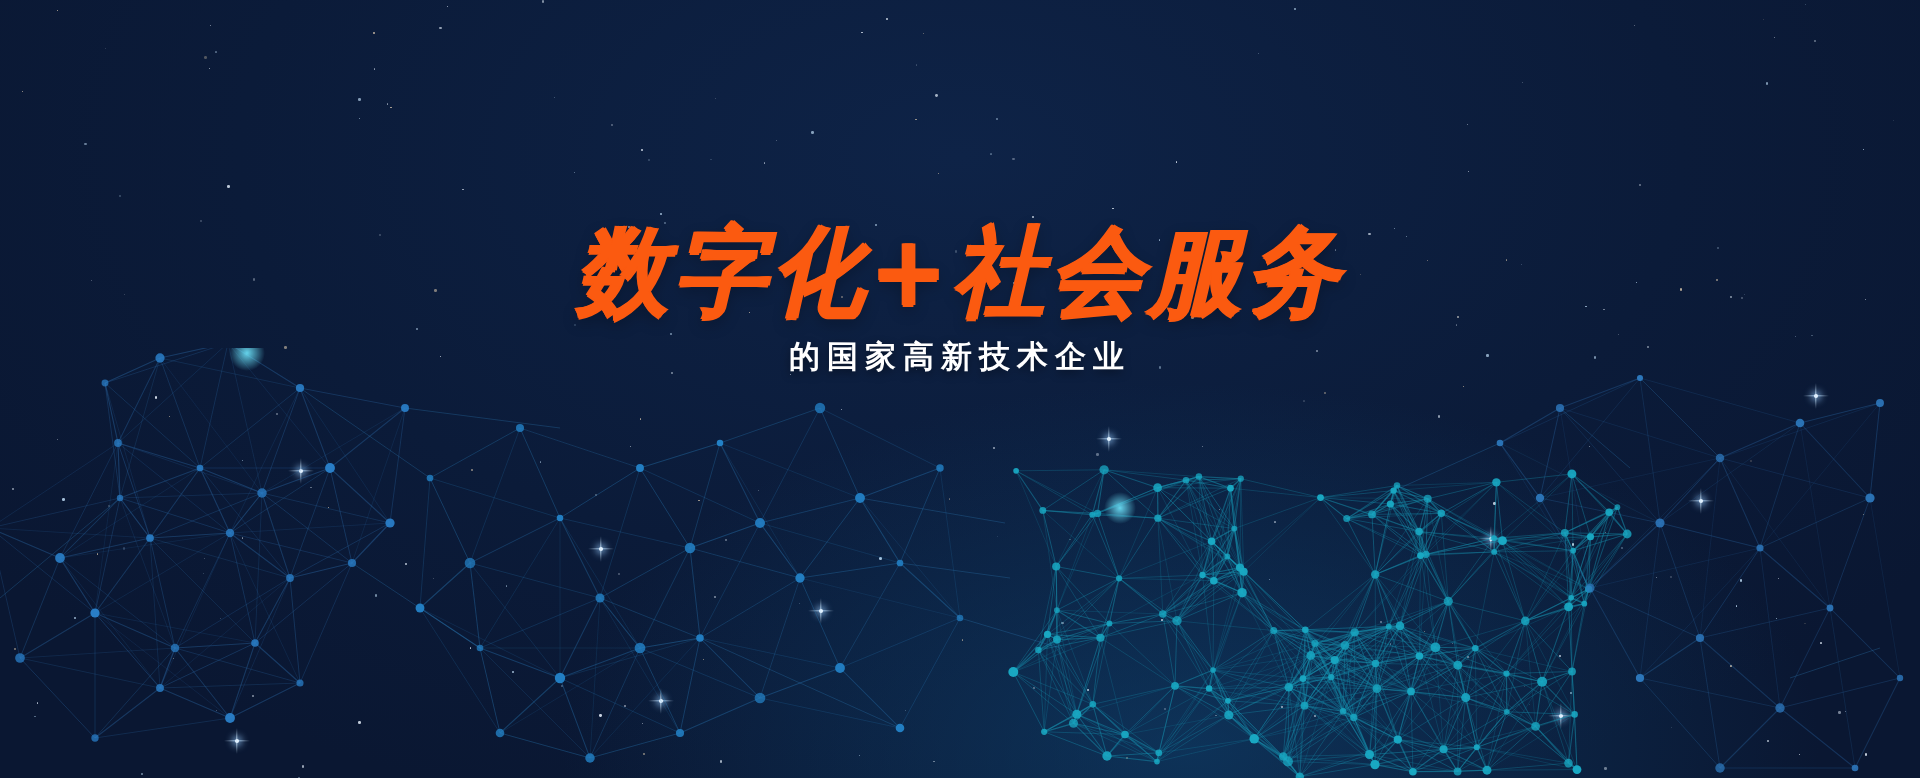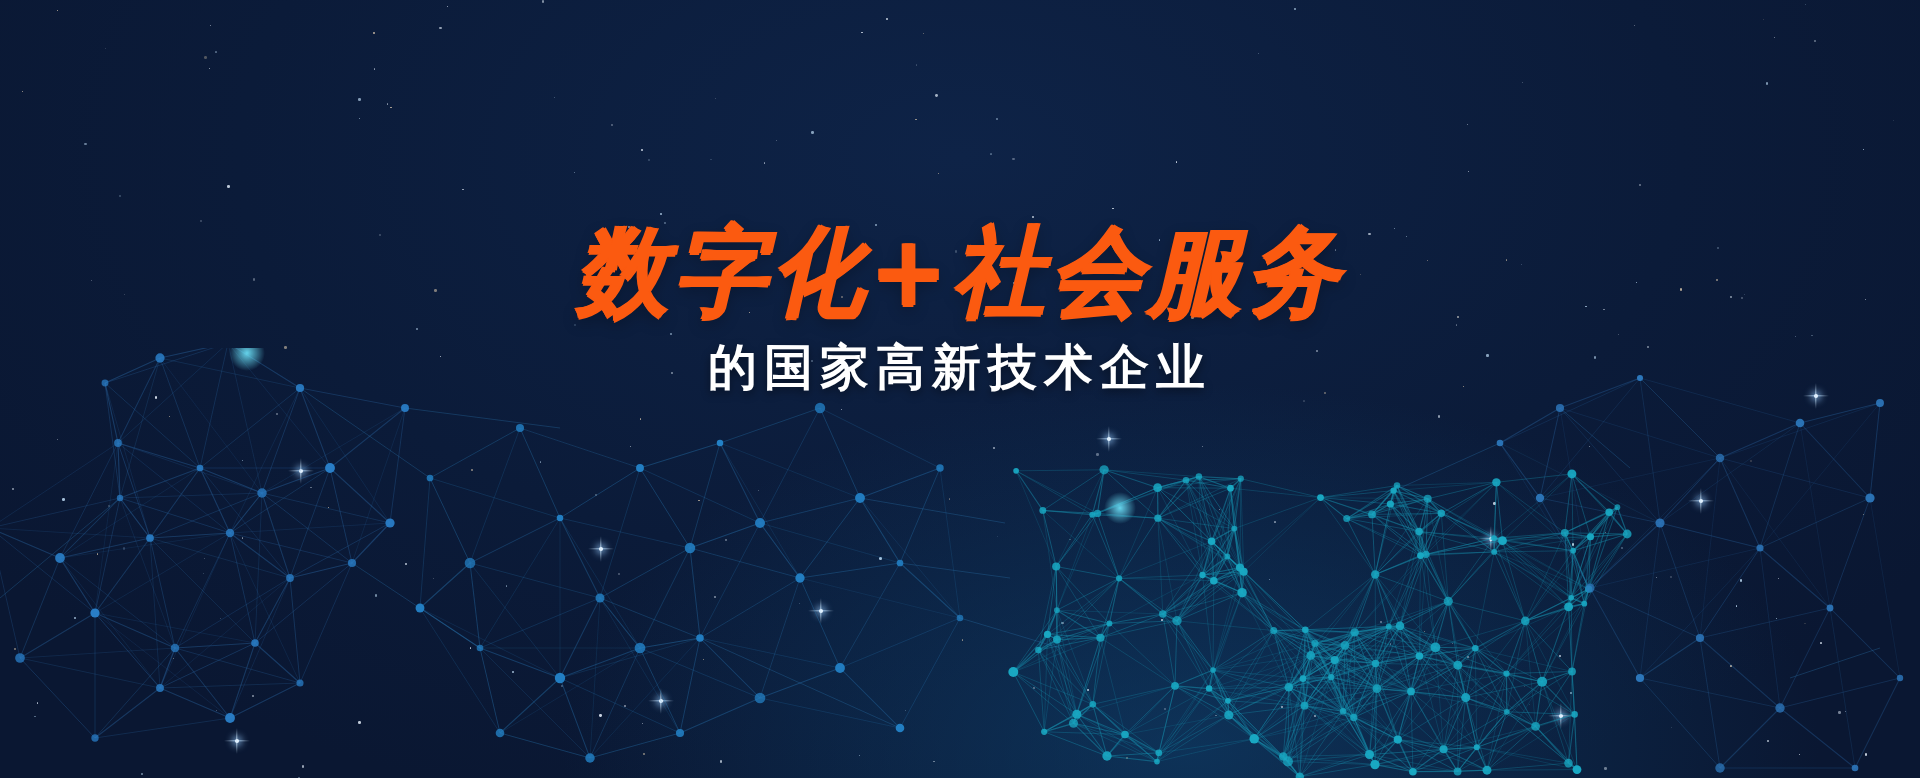--- a/index.html
+++ b/index.html
@@ -82,21 +82,21 @@
        2px 0 0 #fb5a10,
       -1px 0 0 #fb5a10,
        0 2px 0 #fb5a10,
        0 6px 14px rgba(0,0,0,0.28);
     transform:scaleY(1.06);
     transform-origin:center top;
   }
   .subline {
     margin-top:22px;
     font-family:"DejaVu Serif", "Liberation Serif", serif;
-    font-size:49px;
+    font-size:31px;
     line-height:1.2;
     font-weight:bold;
     letter-spacing:7px;
     color:#ffffff;
     white-space:nowrap;
     text-shadow:0 3px 10px rgba(0,0,0,0.45);
   }
 </style>
 </head>
 <body>

